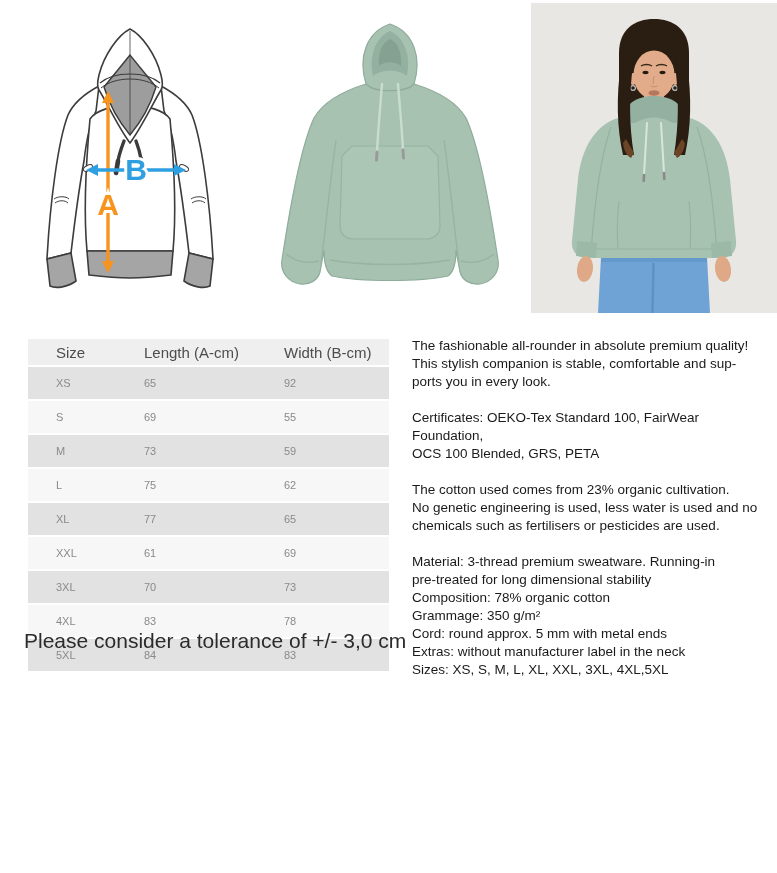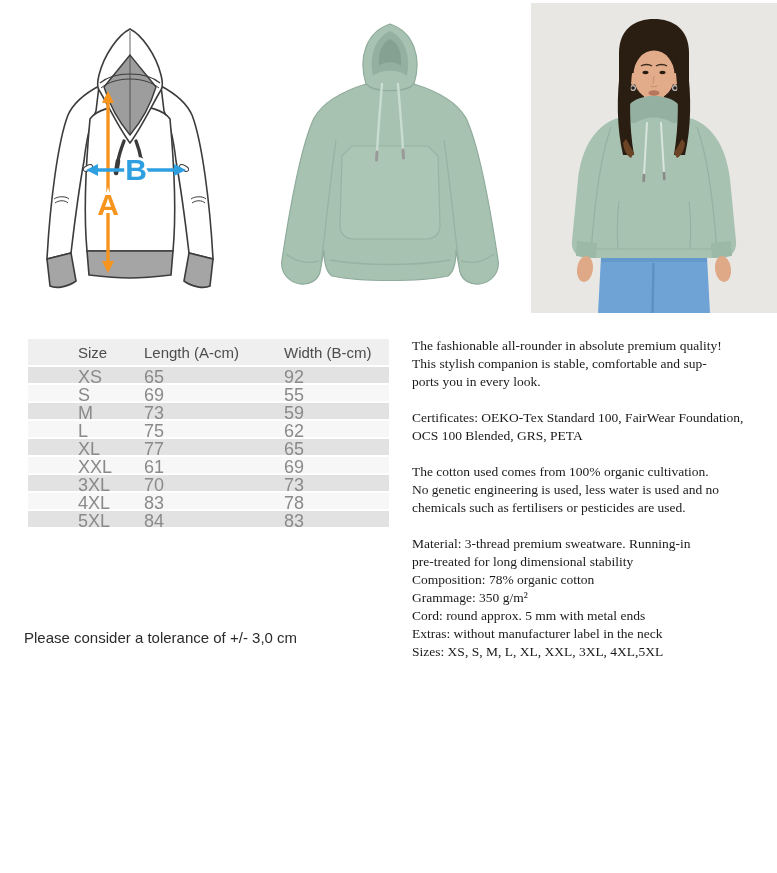--- a/index.html
+++ b/index.html
@@ -7,31 +7,31 @@
         font-family:"Liberation Sans",sans-serif;}
   
   .img-box{position:absolute;}
   #diagram-box{left:38px;top:23px;width:200px;height:270px;}
   #flat-box{left:270px;top:14px;width:240px;height:290px;}
   #model-box{left:531px;top:3px;width:246px;height:310px;}
   
   #size-table{position:absolute;left:28px;top:339px;width:361px;}
   .t-row{display:grid;grid-template-columns:116px 140px 1fr;align-items:center;}
   .t-head{height:26px;background:#F0EFEF;color:#4D4D4D;font-size:15px;margin-bottom:2px;}
-  .t-data{height:16px;font-size:18px;color:#8A8A8A;margin-bottom:2px;}
+  .t-data{height:32px;font-size:11px;color:#8A8A8A;margin-bottom:2px;}
   .t-data.dark{background:#E3E2E2;}
   .t-data.light{background:#F8F7F7;}
   .t-cell{padding-left:0;}
-  .t-cell.first{padding-left:22px;margin-left:28px;}
-  
-  #tolerance{position:absolute;left:24px;top:629px;font-size:15px;color:#2B2B2B;}
+  .t-cell.first{padding-left:28px;}
+  
+  #tolerance{position:absolute;left:24px;top:629px;font-size:21px;color:#2B2B2B;}
   
   #description{position:absolute;left:412px;top:337px;width:362px;
                font-size:13.5px;line-height:18px;color:#1A1A1A;}
-  #description p{margin:0 0 18px 0;white-space:pre-line;font-family:Liberation Serif, serif;}
+  #description p{margin:0 0 18px 0;white-space:pre-line;}
 </style>
 </head>
 <body>
 
 <div id="page">
 
   <div class="img-box" id="diagram-box">
     <svg width="200" height="270" viewBox="0 0 200 270">
 
       <path d="M61 63 C46 71 35 81 30 92 C20 118 12 180 9 236 L33 230 C37 196 42 160 46 138 C48 120 52 100 58 88 Z" fill="#ffffff" stroke="#3C3C3C" stroke-width="1.6"></path>
@@ -216,21 +216,21 @@
   </div>
 
   <div id="tolerance">Please consider a tolerance of +/- 3,0 cm</div>
 
   <div id="description">
     <p>The fashionable all-rounder in absolute premium quality!
 This stylish companion is stable, comfortable and sup-
 ports you in every look.</p>
     <p>Certificates: OEKO-Tex Standard 100, FairWear Foundation,
 OCS 100 Blended, GRS, PETA</p>
-    <p>The cotton used comes from 100% organic cultivation.
+    <p>The cotton used comes from 23% organic cultivation.
 No genetic engineering is used, less water is used and no
 chemicals such as fertilisers or pesticides are used.</p>
     <p>Material: 3-thread premium sweatware. Running-in
 pre-treated for long dimensional stability
 Composition: 78% organic cotton
 Grammage: 350 g/m²
 Cord: round approx. 5 mm with metal ends
 Extras: without manufacturer label in the neck
 Sizes: XS, S, M, L, XL, XXL, 3XL, 4XL,5XL</p>
   </div>

